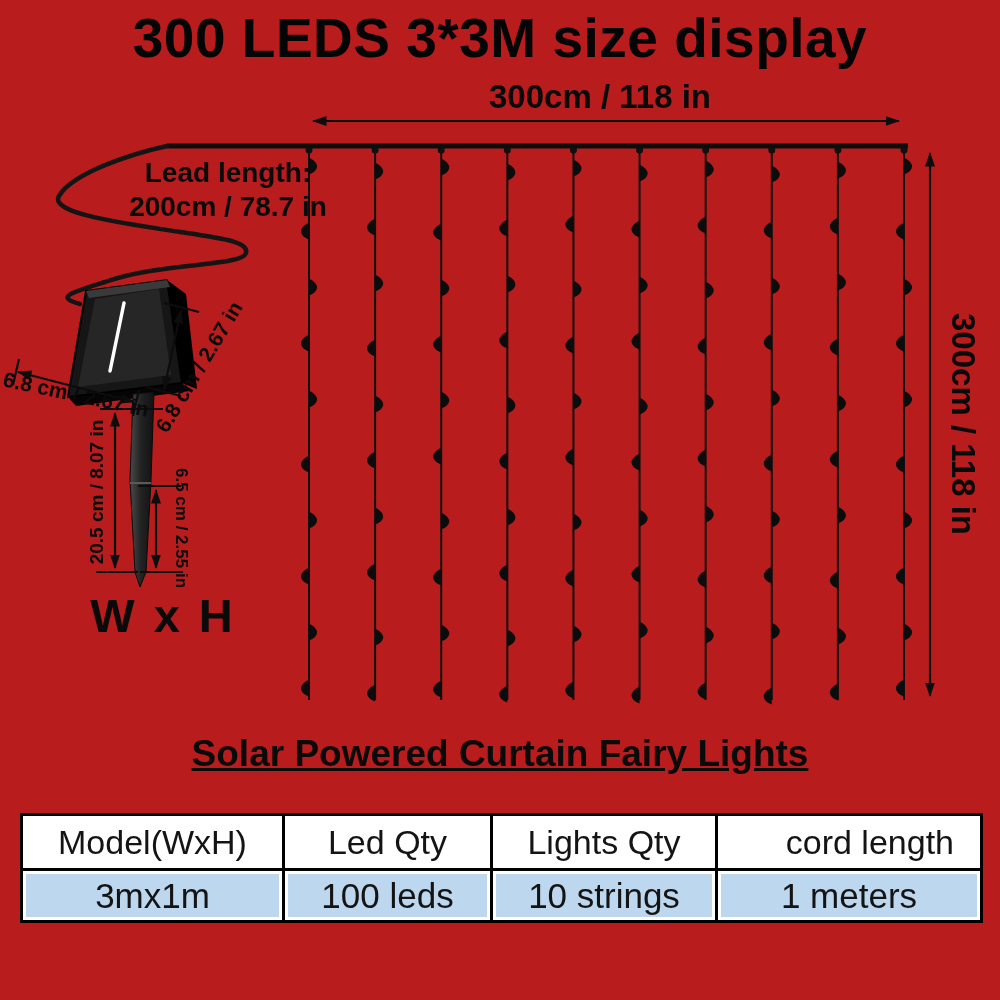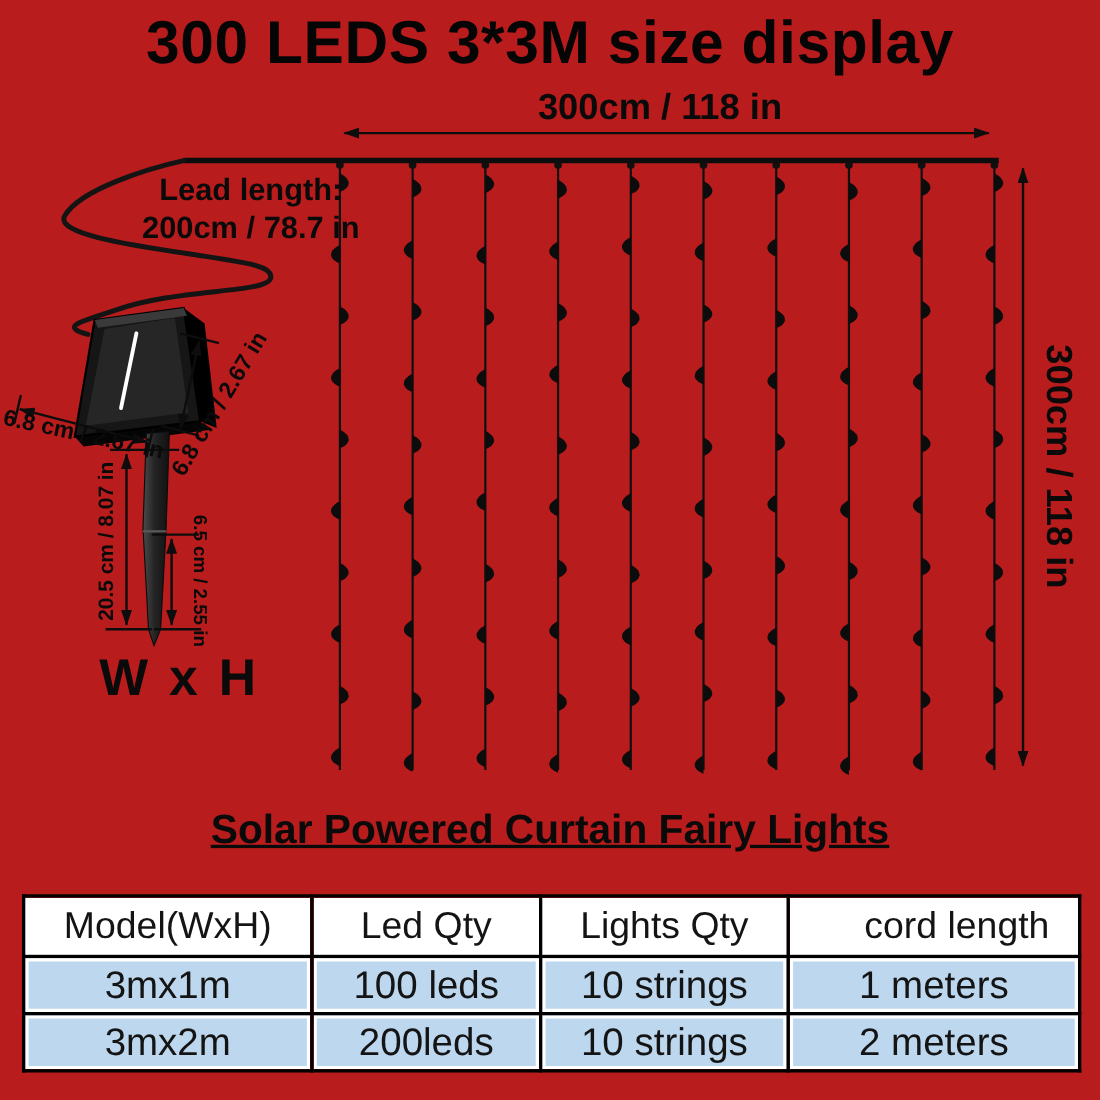--- a/index.html
+++ b/index.html
@@ -255,21 +255,15 @@
         <th class="cord">cord length</th>
       </tr>
     </thead>
     <tbody>
       <tr>
         <td>3mx1m</td>
         <td>100 leds</td>
         <td>10 strings</td>
         <td>1 meters</td>
       </tr>
-      <tr>
-        <td>3mx2m</td>
-        <td>200leds</td>
-        <td>10 strings</td>
-        <td>2 meters</td>
-      </tr>
     </tbody>
   </table>
 </div>
 
 </body></html>

